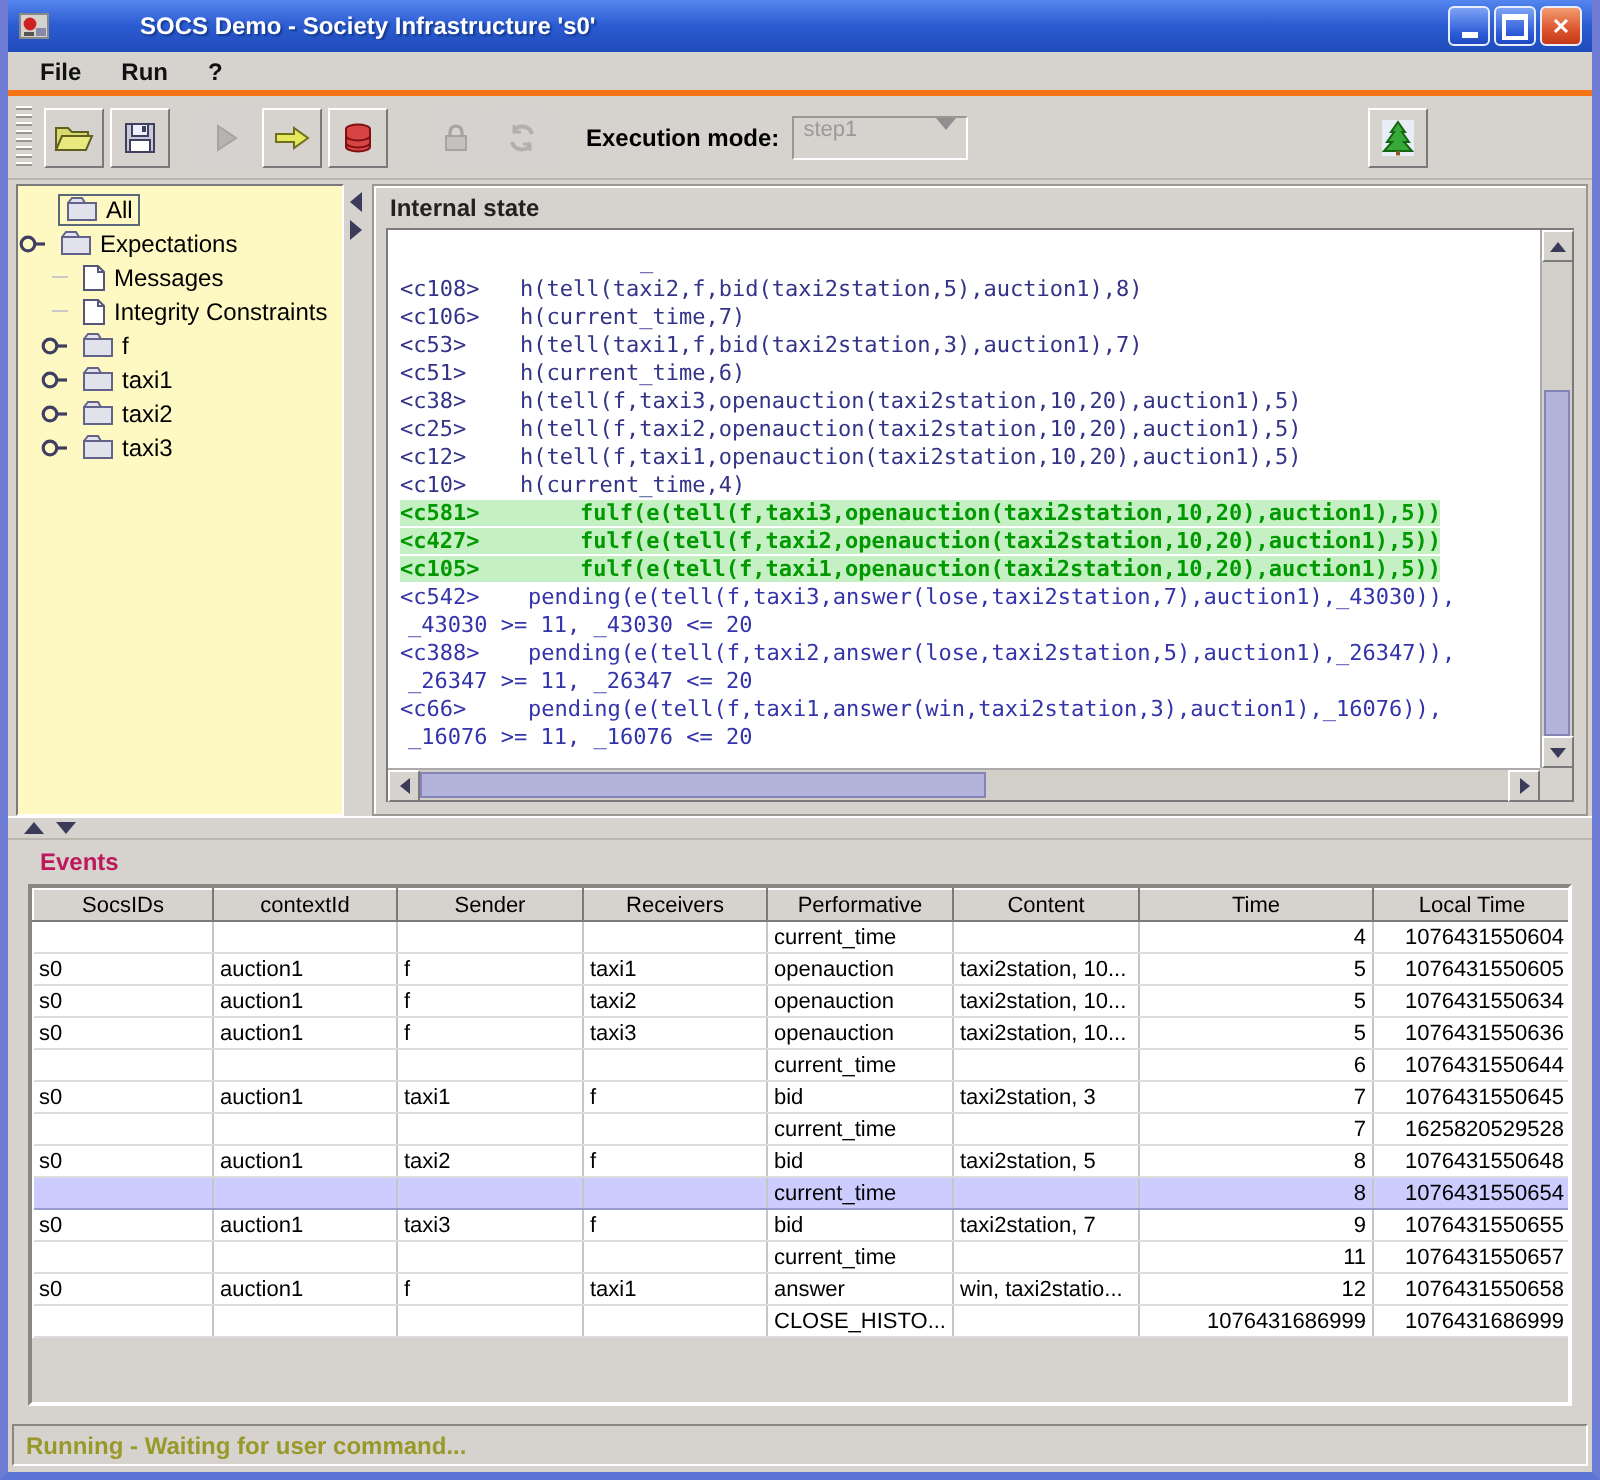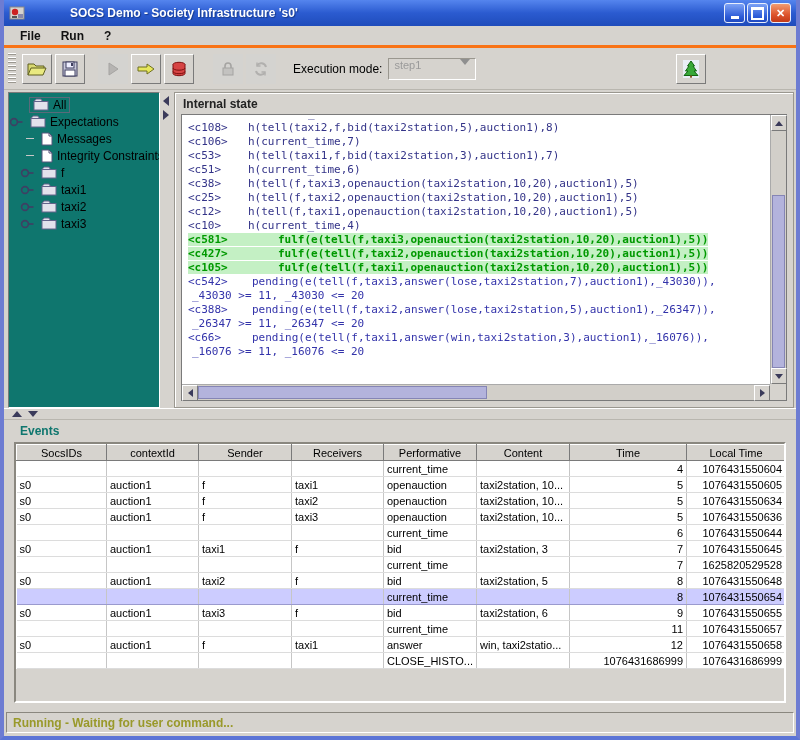--- a/index.html
+++ b/index.html
@@ -31,50 +31,50 @@
   
   .toolbar { flex:0 0 42px; display:flex; align-items:center; background:#d6d3ce;
     border-bottom:1px solid #b9b6af; padding-left:4px; }
   .gripper { width:8px; height:32px; margin-right:6px;
     background:repeating-linear-gradient(180deg,#ffffff 0 1px,#9a978f 1px 2px,#d6d3ce 2px 4px); }
   .tbtn { width:30px; height:30px; margin-right:3px; display:flex; align-items:center; justify-content:center;
     background:#d6d3ce; border:1px solid; border-color:#ffffff #7a7a7a #7a7a7a #ffffff; }
   .tbtn.disabled { border-color:transparent; opacity:.55; filter:grayscale(1); }
   .tbtn .icon { display:flex; }
   .tb-gap1 { width:10px; } .tb-gap2 { width:16px; }
-  .exec-label { font-size:12px; font-weight:normal; margin:0 6px 0 14px; white-space:nowrap; }
+  .exec-label { font-size:12px; font-weight:bold; margin:0 6px 0 14px; white-space:nowrap; }
   .combo { width:88px; height:22px; background:#d6d3ce; border:1px solid; border-color:#9a978f #ffffff #ffffff #9a978f;
     display:flex; padding-left:5px; position:relative; }
   .combo .val { font-size:11px; color:#9a9a9a; flex:1; }
   .combo .arrow { width:0; height:0; border-left:5px solid transparent; border-right:5px solid transparent;
     border-top:6px solid #8f8f8f; margin-right:5px; }
   .society-btn { margin-left:200px; }
 
   
   .main { flex:0 0 318px; display:flex; background:#d6d3ce; padding:2px 2px 0 4px; }
-  .tree-panel { width:152px; background:#0f766e; border:1px solid; border-color:#7a7a7a #ffffff #ffffff #7a7a7a;
+  .tree-panel { width:164px; background:#fef9c3; border:1px solid; border-color:#7a7a7a #ffffff #ffffff #7a7a7a;
     overflow:hidden; padding-top:3px; }
   .vdivider { width:12px; display:flex; flex-direction:column; align-items:center; padding-top:4px; gap:4px; }
   .vd-left { width:0; height:0; border-top:5px solid transparent; border-bottom:5px solid transparent; border-right:6px solid #3a3a5a; }
   .vd-right { width:0; height:0; border-top:5px solid transparent; border-bottom:5px solid transparent; border-left:6px solid #3a3a5a; }
 
   .tree-row { display:flex; align-items:center; height:17px; font-size:12px; color:#000; white-space:nowrap; }
   .tree-row .handle { width:17px; display:flex; justify-content:flex-start; flex:0 0 17px; }
   .tree-row .nicon { display:flex; margin-right:4px; }
   .tree-node { display:flex; align-items:center; padding:0 3px; border:1px solid transparent; }
   .tree-node.focused { border-color:#5a6a7a; }
   .leaf-stub { width:8px; height:1px; background:#c8c8c8; margin-right:2px; }
 
   
   .istate-panel { flex:1; margin-left:2px; border:1px solid #9a978f; box-shadow:inset 1px 1px 0 #ffffff;
     padding:3px 6px 6px 6px; display:flex; flex-direction:column; }
   .istate-title { font-size:12px; font-weight:bold; color:#222; margin:1px 0 3px 2px; }
   .scrollpane { flex:1; border:1px solid #7a7a7a; background:#fff; display:grid;
     grid-template-columns:1fr 16px; grid-template-rows:1fr 16px; }
-  .text-view { overflow:hidden; padding:1px 0 0 6px; font-family:"DejaVu Sans Mono","Liberation Mono",monospace;
+  .text-view { overflow:hidden; padding:18px 0 0 6px; font-family:"DejaVu Sans Mono","Liberation Mono",monospace;
     font-size:11px; line-height:14px; background:#fff; }
   .partial { height:5px; overflow:hidden; color:#333388; }
   .partial span { display:inline-block; transform:translateY(-9px); padding-left:120px; }
   .line { white-space:pre; }
   .line .cid { display:inline-block; min-width:60px; }
   .line.normal { color:#333388; }
   .line.pending { color:#3333aa; }
   .line.pending .txt { margin-left:4px; }
   .line.fulf { color:#009900; font-weight:bold; }
   .line.fulf .hl { background:#c4f0c4; }
@@ -98,21 +98,21 @@
     background:#b3b3dc; border:1px solid #8585b5; }
 
   
   .hdivider { flex:0 0 12px; display:flex; align-items:center; gap:6px; padding-left:8px;
     background:#d6d3ce; border-top:1px solid #ffffff; border-bottom:1px solid #b9b6af; }
   .hd-up { width:0;height:0;border-left:5px solid transparent;border-right:5px solid transparent;border-bottom:6px solid #3a3a5a; }
   .hd-dn { width:0;height:0;border-left:5px solid transparent;border-right:5px solid transparent;border-top:6px solid #3a3a5a; }
 
   
   .events { flex:0 0 288px; background:#d6d3ce; padding:3px 10px 0 10px; display:flex; flex-direction:column; }
-  .events-title { font-size:12px; font-weight:bold; color:#0f766e; margin:1px 0 4px 6px; }
+  .events-title { font-size:12px; font-weight:bold; color:#be185d; margin:1px 0 4px 6px; }
   .table-frame { flex:1; border:2px solid; border-color:#8a877f #ffffff #ffffff #8a877f; background:#d6d3ce; overflow:hidden; margin-bottom:5px; }
   table.events-table { border-collapse:collapse; table-layout:fixed; width:770px; background:#fff; }
   .events-table th { height:16px; background:#d6d3ce; font-size:11px; font-weight:normal; color:#000; text-align:center;
     border:1px solid; border-color:#ffffff #7a7a7a #7a7a7a #ffffff; overflow:hidden; white-space:nowrap; }
   .events-table td { height:16px; font-size:11px; color:#000; padding:0 3px; overflow:hidden; white-space:nowrap;
     border-right:1px solid #c6c6c6; border-bottom:1px solid #dcdcdc; }
   .events-table td.num { text-align:right; }
   .events-table tr.selected td { background:#ccccff; border-bottom:1px solid #9a9ace; border-top:1px solid #9a9ace; }
   .tbl-filler { background:#d6d3ce; height:100%; }
 
@@ -532,21 +532,21 @@
               <td></td>
               <td class="num">8</td>
               <td class="num">1076431550654</td>
             </tr>
             <tr>
               <td>s0</td>
               <td>auction1</td>
               <td>taxi3</td>
               <td>f</td>
               <td>bid</td>
-              <td>taxi2station, 6</td>
+              <td>taxi2station, 7</td>
               <td class="num">9</td>
               <td class="num">1076431550655</td>
             </tr>
             <tr>
               <td></td>
               <td></td>
               <td></td>
               <td></td>
               <td>current_time</td>
               <td></td>

